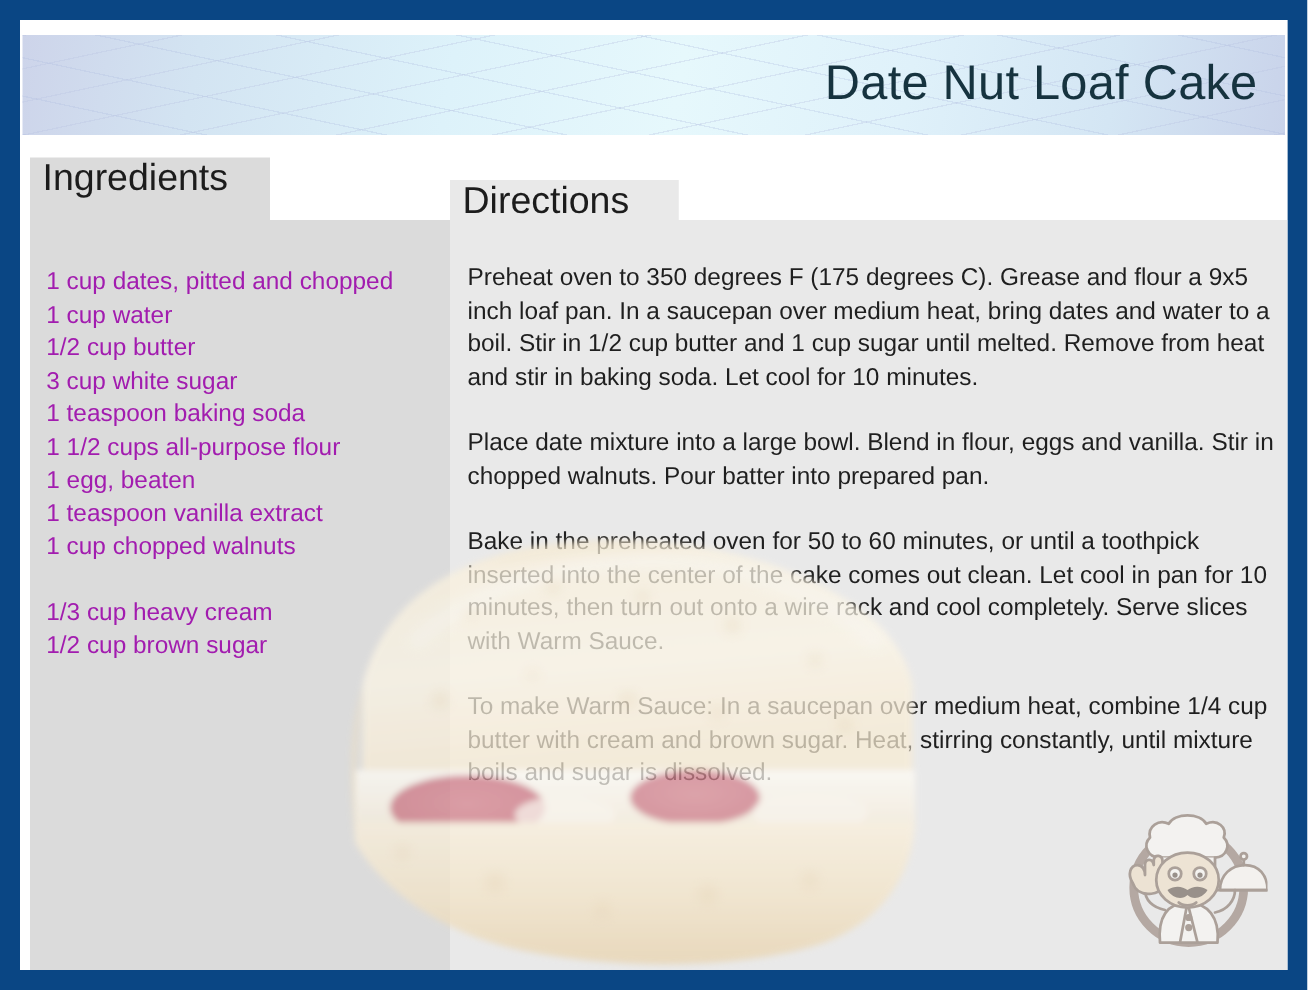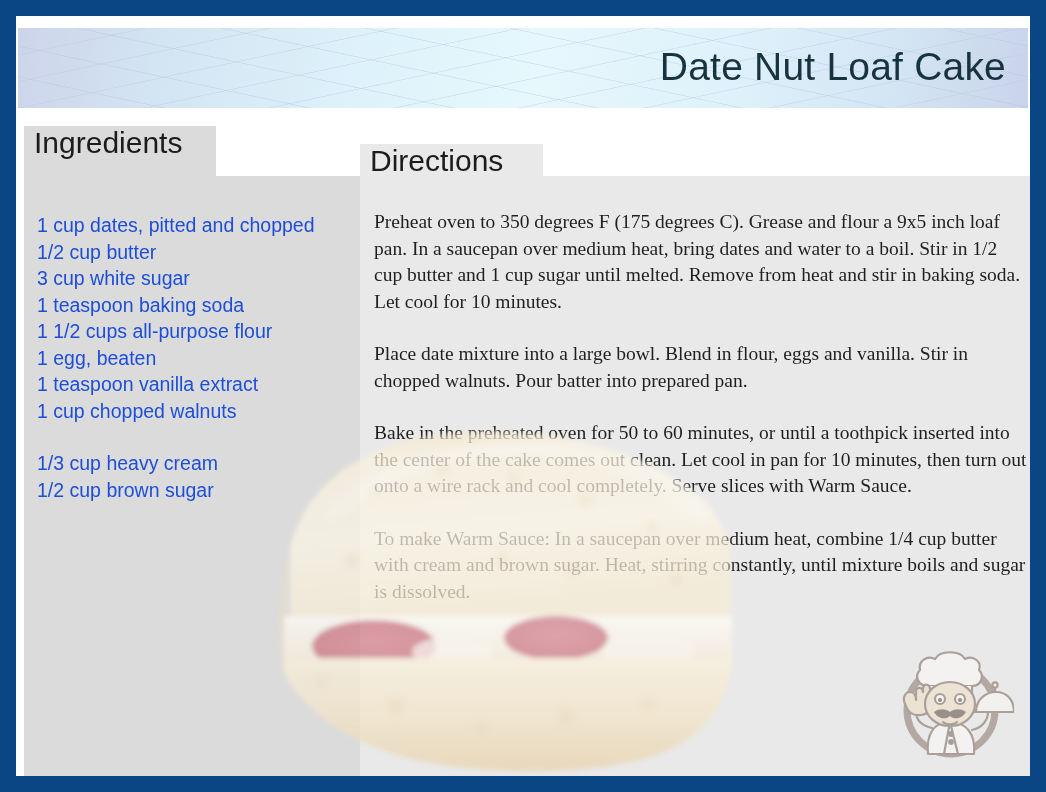--- a/index.html
+++ b/index.html
@@ -126,35 +126,34 @@
     left: 13px;
     top: 36px;
     right: 8px;
     list-style: none;
     margin: 0;
     padding: 0;
   }
   .ing-list li {
     font-size: 19.5px;
     line-height: 26.5px;
-    color: #1d4ed8;
+    color: #a21caf;
     white-space: nowrap;
   }
   .ing-list li.spacer {
     height: 26px;
     line-height: 26px;
   }
 
   
   .dir-body {
     position: absolute;
     left: 14px;
     top: 33px;
     right: 0;
-    font-family: Liberation Serif, serif;
   }
   .dir-p {
     font-size: 19.5px;
     line-height: 26.5px;
     color: #1f1f1f;
     margin: 0 0 26px 0;
   }
 
   
   .cake {
@@ -188,20 +187,21 @@
       <div class="banner-title">Date Nut Loaf Cake</div>
     </div>
 
     <div class="panel panel-ing">
       <div class="tab tab-ing">
         <span class="tab-label">Ingredients</span>
       </div>
       <div class="panel-body">
         <ul class="ing-list">
           <li>1 cup dates, pitted and chopped</li>
+          <li>1 cup water</li>
           <li>1/2 cup butter</li>
           <li>3 cup white sugar</li>
           <li>1 teaspoon baking soda</li>
           <li>1 1/2 cups all-purpose flour</li>
           <li>1 egg, beaten</li>
           <li>1 teaspoon vanilla extract</li>
           <li>1 cup chopped walnuts</li>
           <li class="spacer">&nbsp;</li>
           <li>1/3 cup heavy cream</li>
           <li>1/2 cup brown sugar</li>

